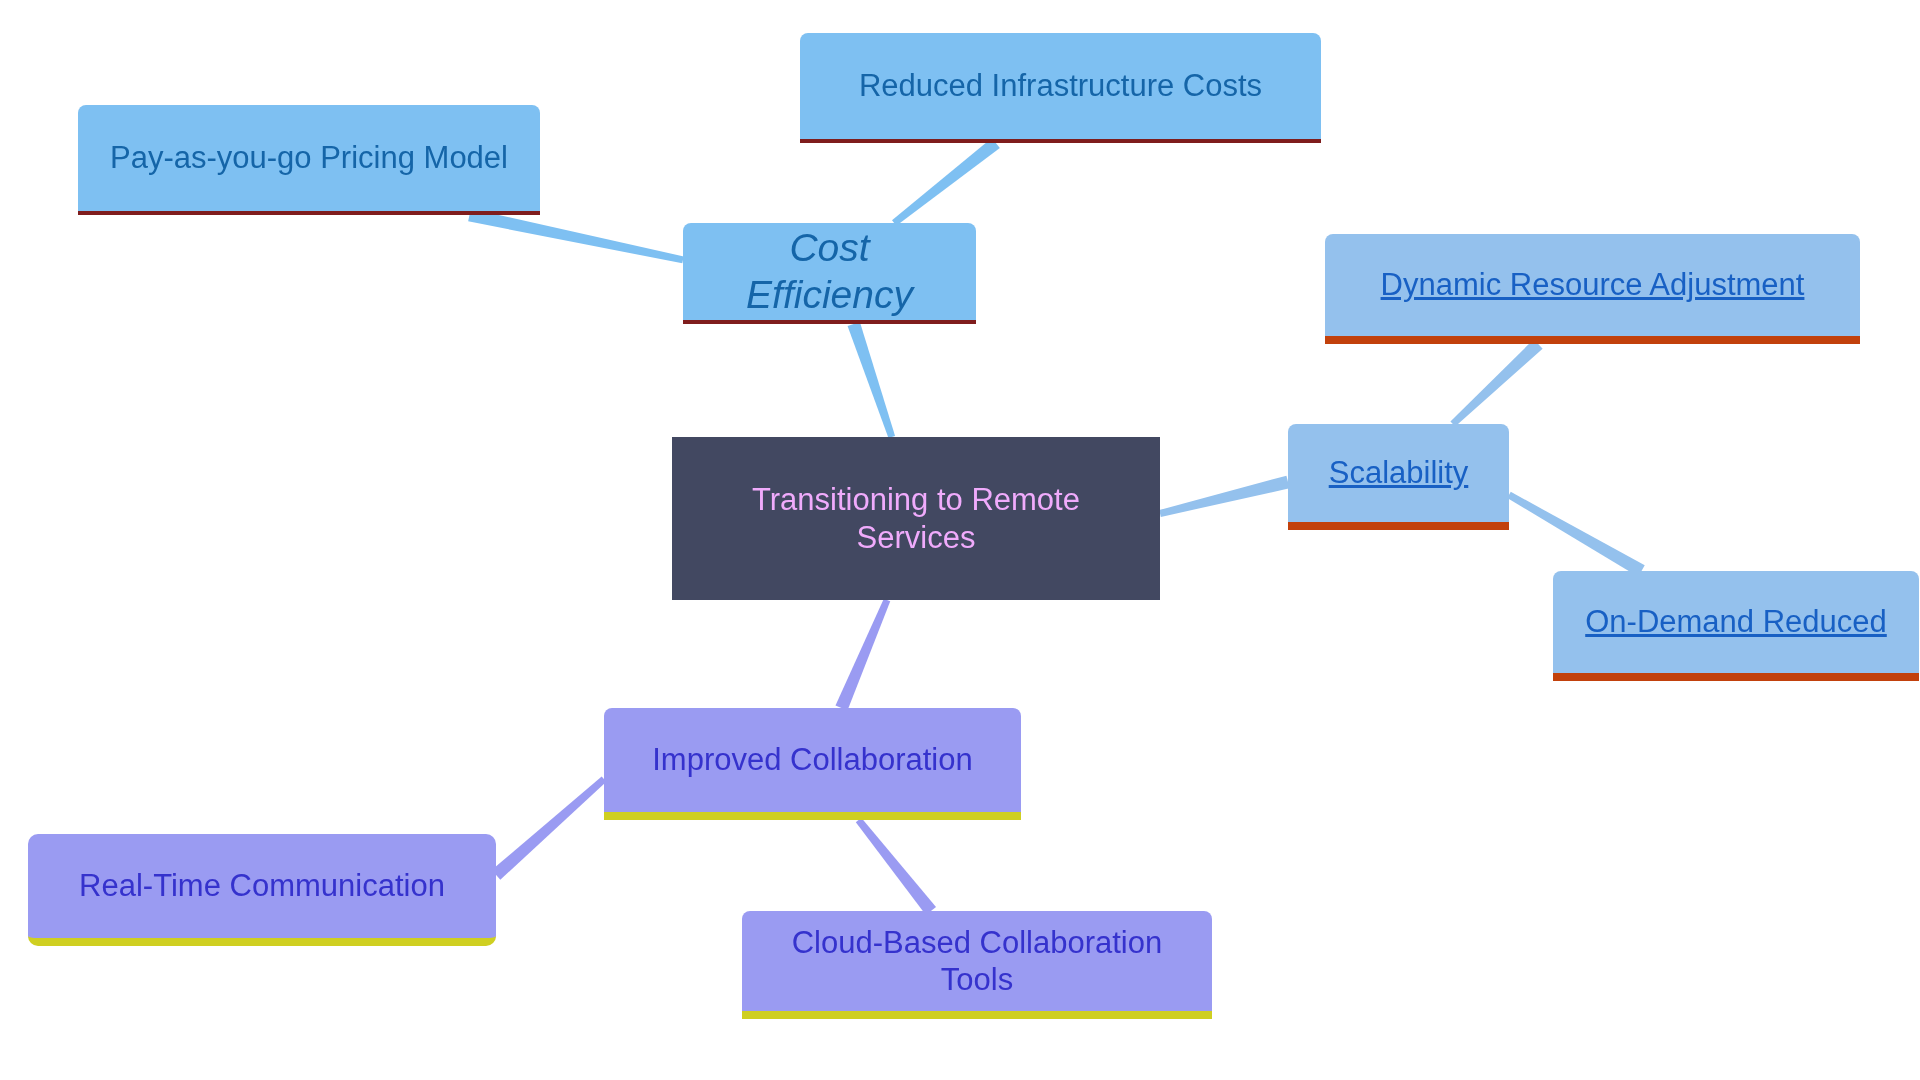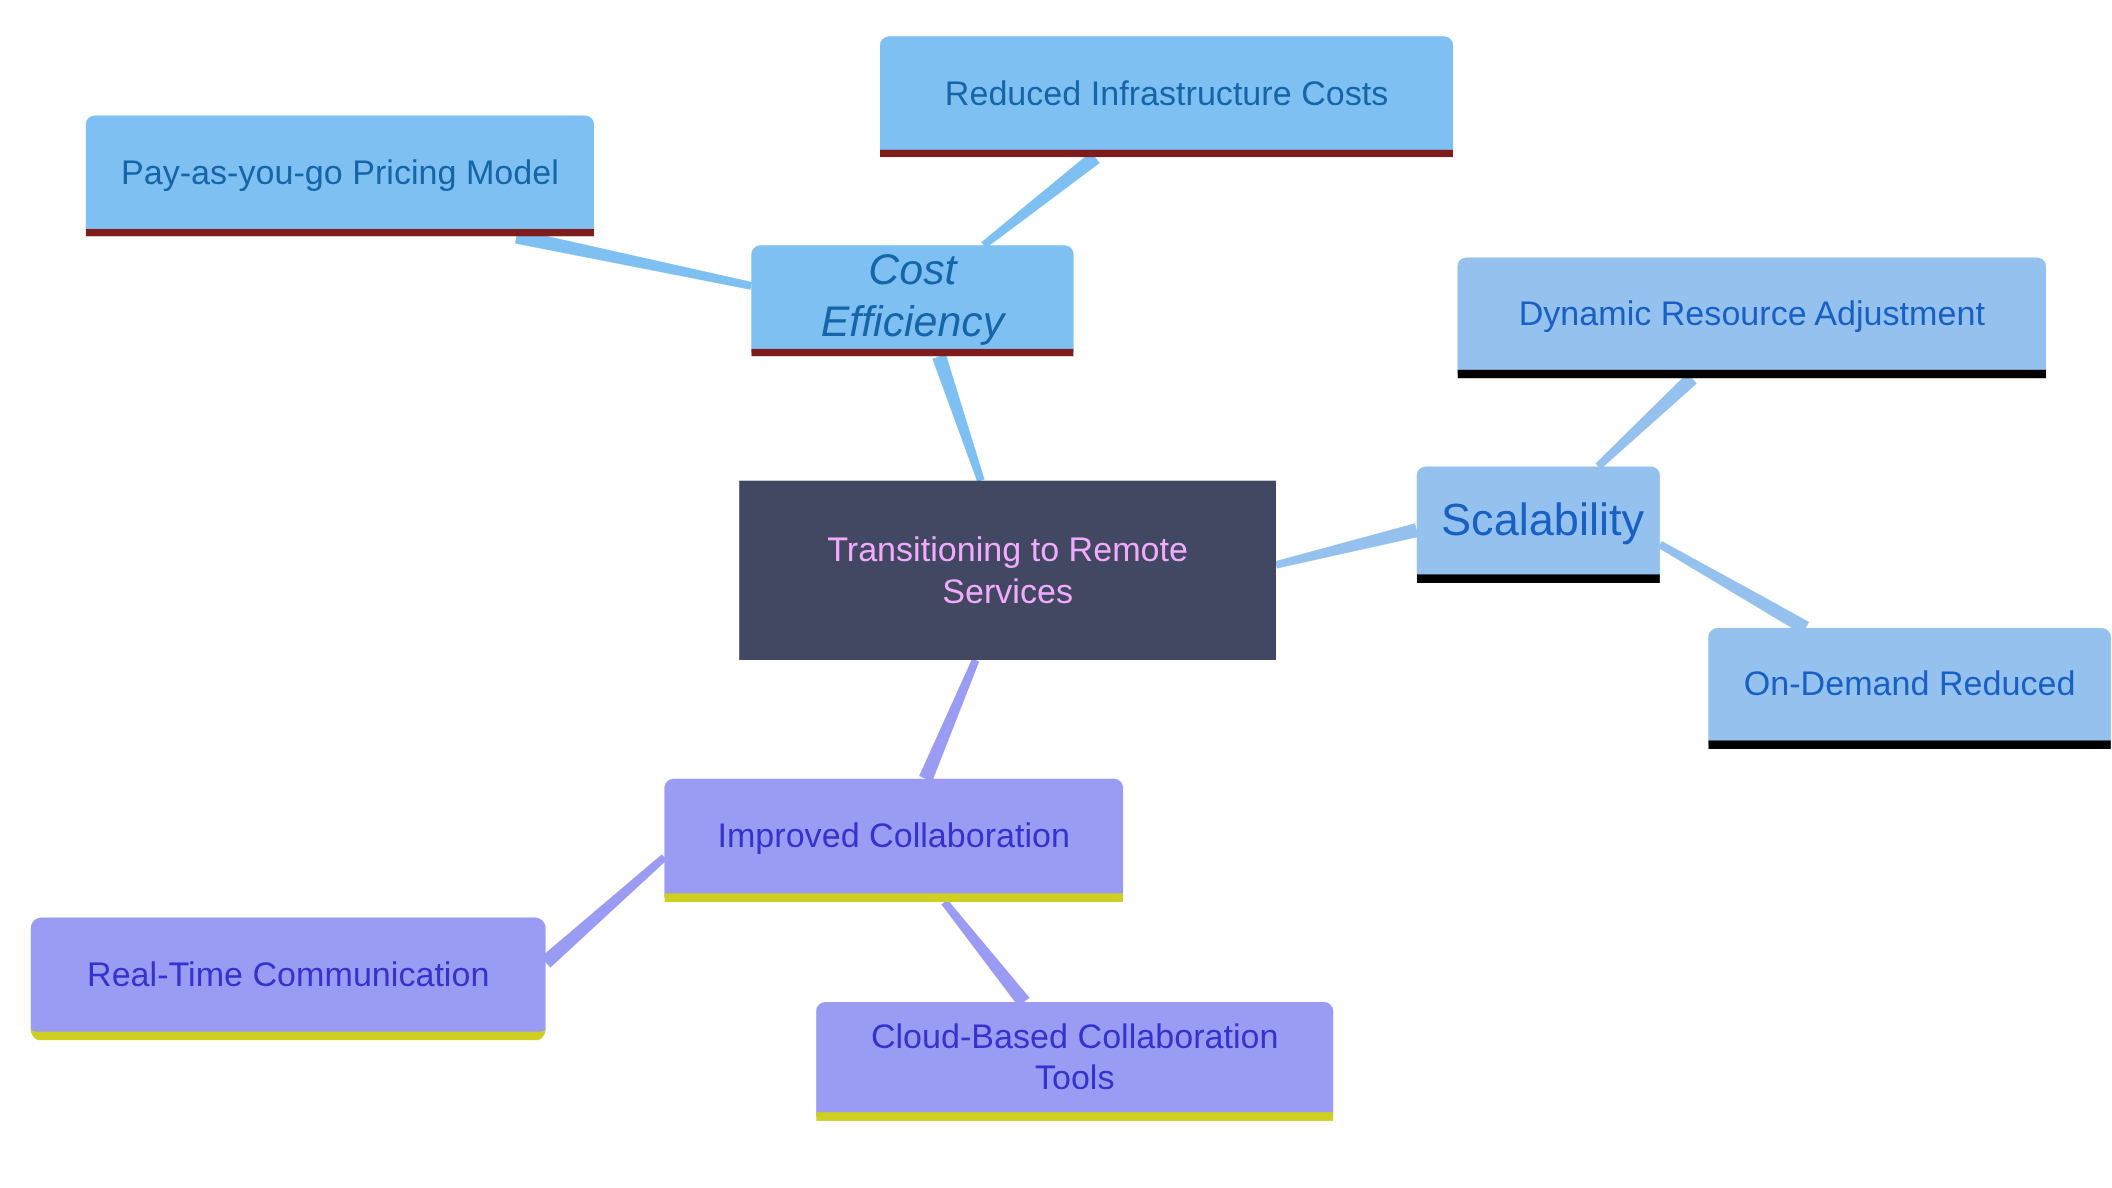--- a/index.html
+++ b/index.html
@@ -42,26 +42,27 @@
   }
   .node.root {
     border-radius: 0;
     background: #424861;
     color: #f0abfc;
     font-size: 33px;
   }
   .node.branch-cost {
     background: #7ec0f2;
     color: #1565a8;
-    border-bottom: 7px solid #7f1d1d;
+    border-bottom: 4px solid #7f1d1d;
   }
   .node.branch-scale {
     background: #94c1ed;
     color: #1860c4;
-    border-bottom: 8px solid #000000;
+    border-bottom: 8px solid #c2410c;
+    text-decoration: underline;
   }
   .node.branch-collab {
     background: #9a9bf2;
     color: #3532cd;
     border-bottom: 8px solid #cfcf21;
   }
 </style>
 </head>
 <body>
 
@@ -76,21 +77,21 @@
       <polygon points="1644.7379042595376,565.3638687021976 1510.7434869089818,491.84516007041407 1507.2565130910182,497.9148399295859 1638.2620957404624,576.6361312978024" fill="#94c1ed"></polygon>
       <polygon points="500.3123241402874,879.7435234664896 606.322020690924,781.7388203281098 601.677979309076,776.5011796718902 491.6876758597126,870.0164765335104" fill="#9a9bf2"></polygon>
       <polygon points="936.0270801595295,906.9538147038819 861.2991970089773,817.8212848405518 855.8208029910226,822.1787151594482 925.8529198404706,915.0461852961181" fill="#9a9bf2"></polygon>
     </svg>
   <div id="nodes">
       <div class="node root" style="left: 672px; top: 437px; width: 488px; height: 163px;"><span class="node-label" style="font-size: 31px;">Transitioning to Remote
 Services</span></div>
       <div class="node branch-cost" style="left: 683px; top: 223px; width: 293px; height: 101px;"><span class="node-label" style="font-size: 39px; font-style: italic;">Cost Efficiency</span></div>
       <div class="node branch-cost" style="left: 800px; top: 33px; width: 521px; height: 110px;"><span class="node-label" style="font-size: 31px;">Reduced Infrastructure Costs</span></div>
       <div class="node branch-cost" style="left: 78px; top: 105px; width: 462px; height: 110px;"><span class="node-label" style="font-size: 31px;">Pay-as-you-go Pricing Model</span></div>
-      <div class="node branch-scale" style="left: 1288px; top: 424px; width: 221px; height: 106px;"><span class="node-label" style="font-size: 41px;">Scalability</span></div>
+      <div class="node branch-scale" style="left: 1288px; top: 424px; width: 221px; height: 106px;"><span class="node-label" style="font-size: 31px;">Scalability</span></div>
       <div class="node branch-scale" style="left: 1325px; top: 234px; width: 535px; height: 110px;"><span class="node-label" style="font-size: 31px;">Dynamic Resource Adjustment</span></div>
       <div class="node branch-scale" style="left: 1553px; top: 571px; width: 366px; height: 110px;"><span class="node-label" style="font-size: 31px;">On-Demand Reduced</span></div>
       <div class="node branch-collab" style="left: 604px; top: 708px; width: 417px; height: 112px; align-items: center;"><span class="node-label" style="font-size: 31px;">Improved Collaboration</span></div>
       <div class="node branch-collab" style="left: 28px; top: 834px; width: 468px; height: 112px; border-radius: 10px;"><span class="node-label" style="font-size: 31px;">Real-Time Communication</span></div>
       <div class="node branch-collab" style="left: 742px; top: 911px; width: 470px; height: 108px;"><span class="node-label" style="font-size: 31px;">Cloud-Based Collaboration
 Tools</span></div>
     </div>
 </div>
 
 </body></html>

